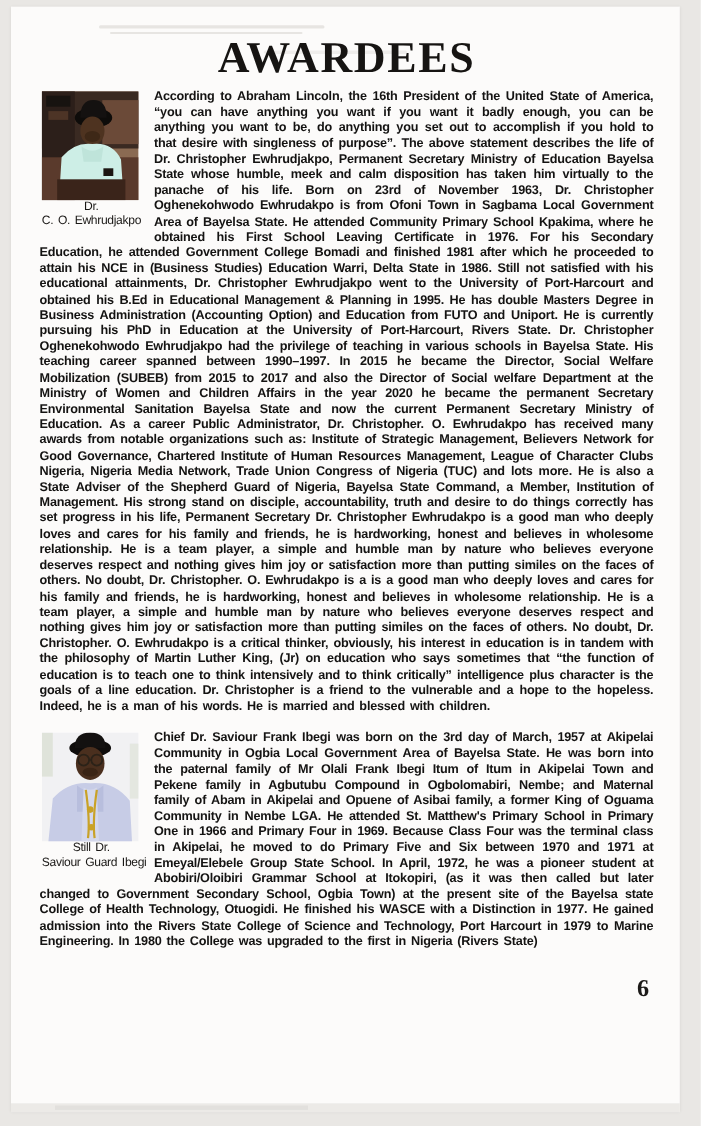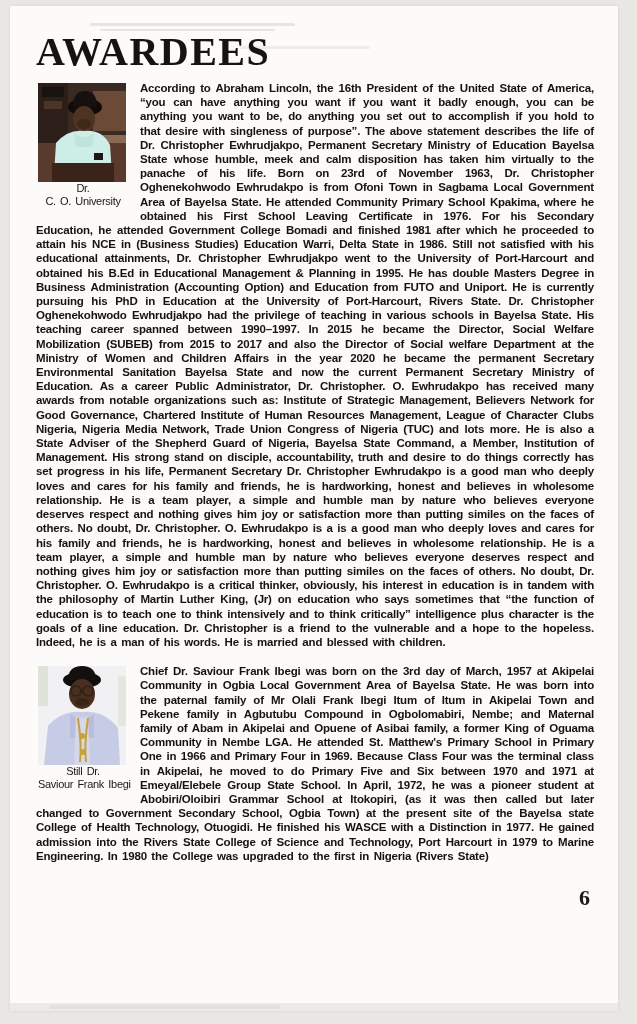--- a/index.html
+++ b/index.html
@@ -21,21 +21,21 @@
   .artifact.a1 { left: 80px; top: 17px; width: 205px; height: 3px; }
   .artifact.a2 { left: 90px; top: 23px; width: 175px; height: 2px; }
   .artifact.a3 { left: 230px; top: 40px; width: 130px; height: 3px; background:#efedeb; }
 
   .content {
     position: absolute;
     left: 26px; right: 24px; top: 0;
   }
   h1.title {
     margin-top: 26px;
-    text-align: left;
+    text-align: center;
     font-family: "Liberation Serif", serif;
     font-weight: 600;
     font-size: 40px;
     letter-spacing: 1.5px;
     color: #161412;
     line-height: 1;
   }
   .para {
     margin-top: 9px;
     text-align: justify;
@@ -106,21 +106,21 @@
           <ellipse cx="47" cy="24" rx="17" ry="9" fill="#0e0c0a"></ellipse>
           <path d="M35 24 Q35 8 47 8 Q59 8 59 24 Z" fill="#141110"></path>
           <ellipse cx="46" cy="36" rx="11" ry="13" fill="#4e3320"></ellipse>
           <ellipse cx="46" cy="41" rx="7" ry="5" fill="#3e2817"></ellipse>
           <path d="M18 60 Q30 46 46 48 Q64 46 72 62 L74 92 Q46 99 16 92 Z" fill="#cdeee6"></path>
           <path d="M36 50 Q46 58 56 50 L54 64 L38 64 Z" fill="#bfe4da"></path>
           <rect x="14" y="80" width="62" height="19" fill="#3a241a"></rect>
           <rect x="56" y="70" width="9" height="7" fill="#1c1612"></rect>
         </svg>
         <div class="caption">Dr.</div>
-        <div class="caption">C. O. University</div>
+        <div class="caption">C. O. Ewhrudjakpo</div>
       </div>
       <p>According to Abraham Lincoln, the 16th President of the United State of America, “you can have anything you want if you want it badly enough, you can be anything you want to be, do anything you set out to accomplish if you hold to that desire with singleness of purpose”. The above statement describes the life of Dr. Christopher Ewhrudjakpo, Permanent Secretary Ministry of Education Bayelsa State whose humble, meek and calm disposition has taken him virtually to the panache of his life. Born on 23rd of November 1963, Dr. Christopher Oghenekohwodo Ewhrudakpo is from Ofoni Town in Sagbama Local Government Area of Bayelsa State. He attended Community Primary School Kpakima, where he obtained his First School Leaving Certificate in 1976. For his Secondary Education, he attended Government College Bomadi and finished 1981 after which he proceeded to attain his NCE in (Business Studies) Education Warri, Delta State in 1986. Still not satisfied with his educational attainments, Dr. Christopher Ewhrudjakpo went to the University of Port-Harcourt and obtained his B.Ed in Educational Management &amp; Planning in 1995. He has double Masters Degree in Business Administration (Accounting Option) and Education from FUTO and Uniport. He is currently pursuing his PhD in Education at the University of Port-Harcourt, Rivers State. Dr. Christopher Oghenekohwodo Ewhrudjakpo had the privilege of teaching in various schools in Bayelsa State. His teaching career spanned between 1990–1997. In 2015 he became the Director, Social Welfare Mobilization (SUBEB) from 2015 to 2017 and also the Director of Social welfare Department at the Ministry of Women and Children Affairs in the year 2020 he became the permanent Secretary Environmental Sanitation Bayelsa State and now the current Permanent Secretary Ministry of Education. As a career Public Administrator, Dr. Christopher. O. Ewhrudakpo has received many awards from notable organizations such as: Institute of Strategic Management, Believers Network for Good Governance, Chartered Institute of Human Resources Management, League of Character Clubs Nigeria, Nigeria Media Network, Trade Union Congress of Nigeria (TUC) and lots more. He is also a State Adviser of the Shepherd Guard of Nigeria, Bayelsa State Command, a Member, Institution of Management. His strong stand on disciple, accountability, truth and desire to do things correctly has set progress in his life, Permanent Secretary Dr. Christopher Ewhrudakpo is a good man who deeply loves and cares for his family and friends, he is hardworking, honest and believes in wholesome relationship. He is a team player, a simple and humble man by nature who believes everyone deserves respect and nothing gives him joy or satisfaction more than putting similes on the faces of others. No doubt, Dr. Christopher. O. Ewhrudakpo is a is a good man who deeply loves and cares for his family and friends, he is hardworking, honest and believes in wholesome relationship. He is a team player, a simple and humble man by nature who believes everyone deserves respect and nothing gives him joy or satisfaction more than putting similes on the faces of others. No doubt, Dr. Christopher. O. Ewhrudakpo is a critical thinker, obviously, his interest in education is in tandem with the philosophy of Martin Luther King, (Jr) on education who says sometimes that “the function of education is to teach one to think intensively and to think critically” intelligence plus character is the goals of a line education. Dr. Christopher is a friend to the vulnerable and a hope to the hopeless. Indeed, he is a man of his words. He is married and blessed with children.</p>
     </div>
 
     <div class="para second">
       <div class="photo-box">
         <svg class="photo-frame" viewBox="0 0 88 99" aria-hidden="true">
           <rect x="0" y="0" width="88" height="99" fill="#f1f1f3"></rect>
           <rect x="0" y="0" width="10" height="40" fill="#dfe3da"></rect>
           <rect x="80" y="10" width="8" height="50" fill="#e4e7e0"></rect>
@@ -133,21 +133,21 @@
           <ellipse cx="44" cy="36" rx="7" ry="4" fill="#3a2415"></ellipse>
           <path d="M10 60 Q24 44 44 46 Q66 44 80 62 L82 99 L6 99 Z" fill="#c7cce6"></path>
           <path d="M32 48 Q44 58 56 48 L56 72 L32 72 Z" fill="#b8bedd"></path>
           <path d="M38 50 Q44 54 50 50 L52 99 L36 99 Z" fill="#d4d8ec"></path>
           <path d="M40 52 Q44 80 42 96" stroke="#c9a227" stroke-width="2" fill="none"></path>
           <path d="M50 52 Q46 80 48 96" stroke="#c9a227" stroke-width="2" fill="none"></path>
           <circle cx="44" cy="70" r="3" fill="#c9a227"></circle>
           <circle cx="45" cy="86" r="3" fill="#c9a227"></circle>
         </svg>
         <div class="caption">Still Dr.</div>
-        <div class="caption">Saviour Frank Ibegi</div>
+        <div class="caption">Saviour Guard Ibegi</div>
       </div>
       <p>Chief Dr. Saviour Frank Ibegi was born on the 3rd day of March, 1957 at Akipelai Community in Ogbia Local Government Area of Bayelsa State. He was born into the paternal family of Mr Olali Frank Ibegi Itum of Itum in Akipelai Town and Pekene family in Agbutubu Compound in Ogbolomabiri, Nembe; and Maternal family of Abam in Akipelai and Opuene of Asibai family, a former King of Oguama Community in Nembe LGA. He attended St. Matthew's Primary School in Primary One in 1966 and Primary Four in 1969. Because Class Four was the terminal class in Akipelai, he moved to do Primary Five and Six between 1970 and 1971 at Emeyal/Elebele Group State School. In April, 1972, he was a pioneer student at Abobiri/Oloibiri Grammar School at Itokopiri, (as it was then called but later changed to Government Secondary School, Ogbia Town) at the present site of the Bayelsa state College of Health Technology, Otuogidi. He finished his WASCE with a Distinction in 1977. He gained admission into the Rivers State College of Science and Technology, Port Harcourt in 1979 to Marine Engineering. In 1980 the College was upgraded to the first in Nigeria (Rivers State)</p>
     </div>
 
     <div class="page-number">6</div>
   </div>
 
   <div class="edge-bottom"></div>
   <div class="edge-corner"></div>
 </div>

